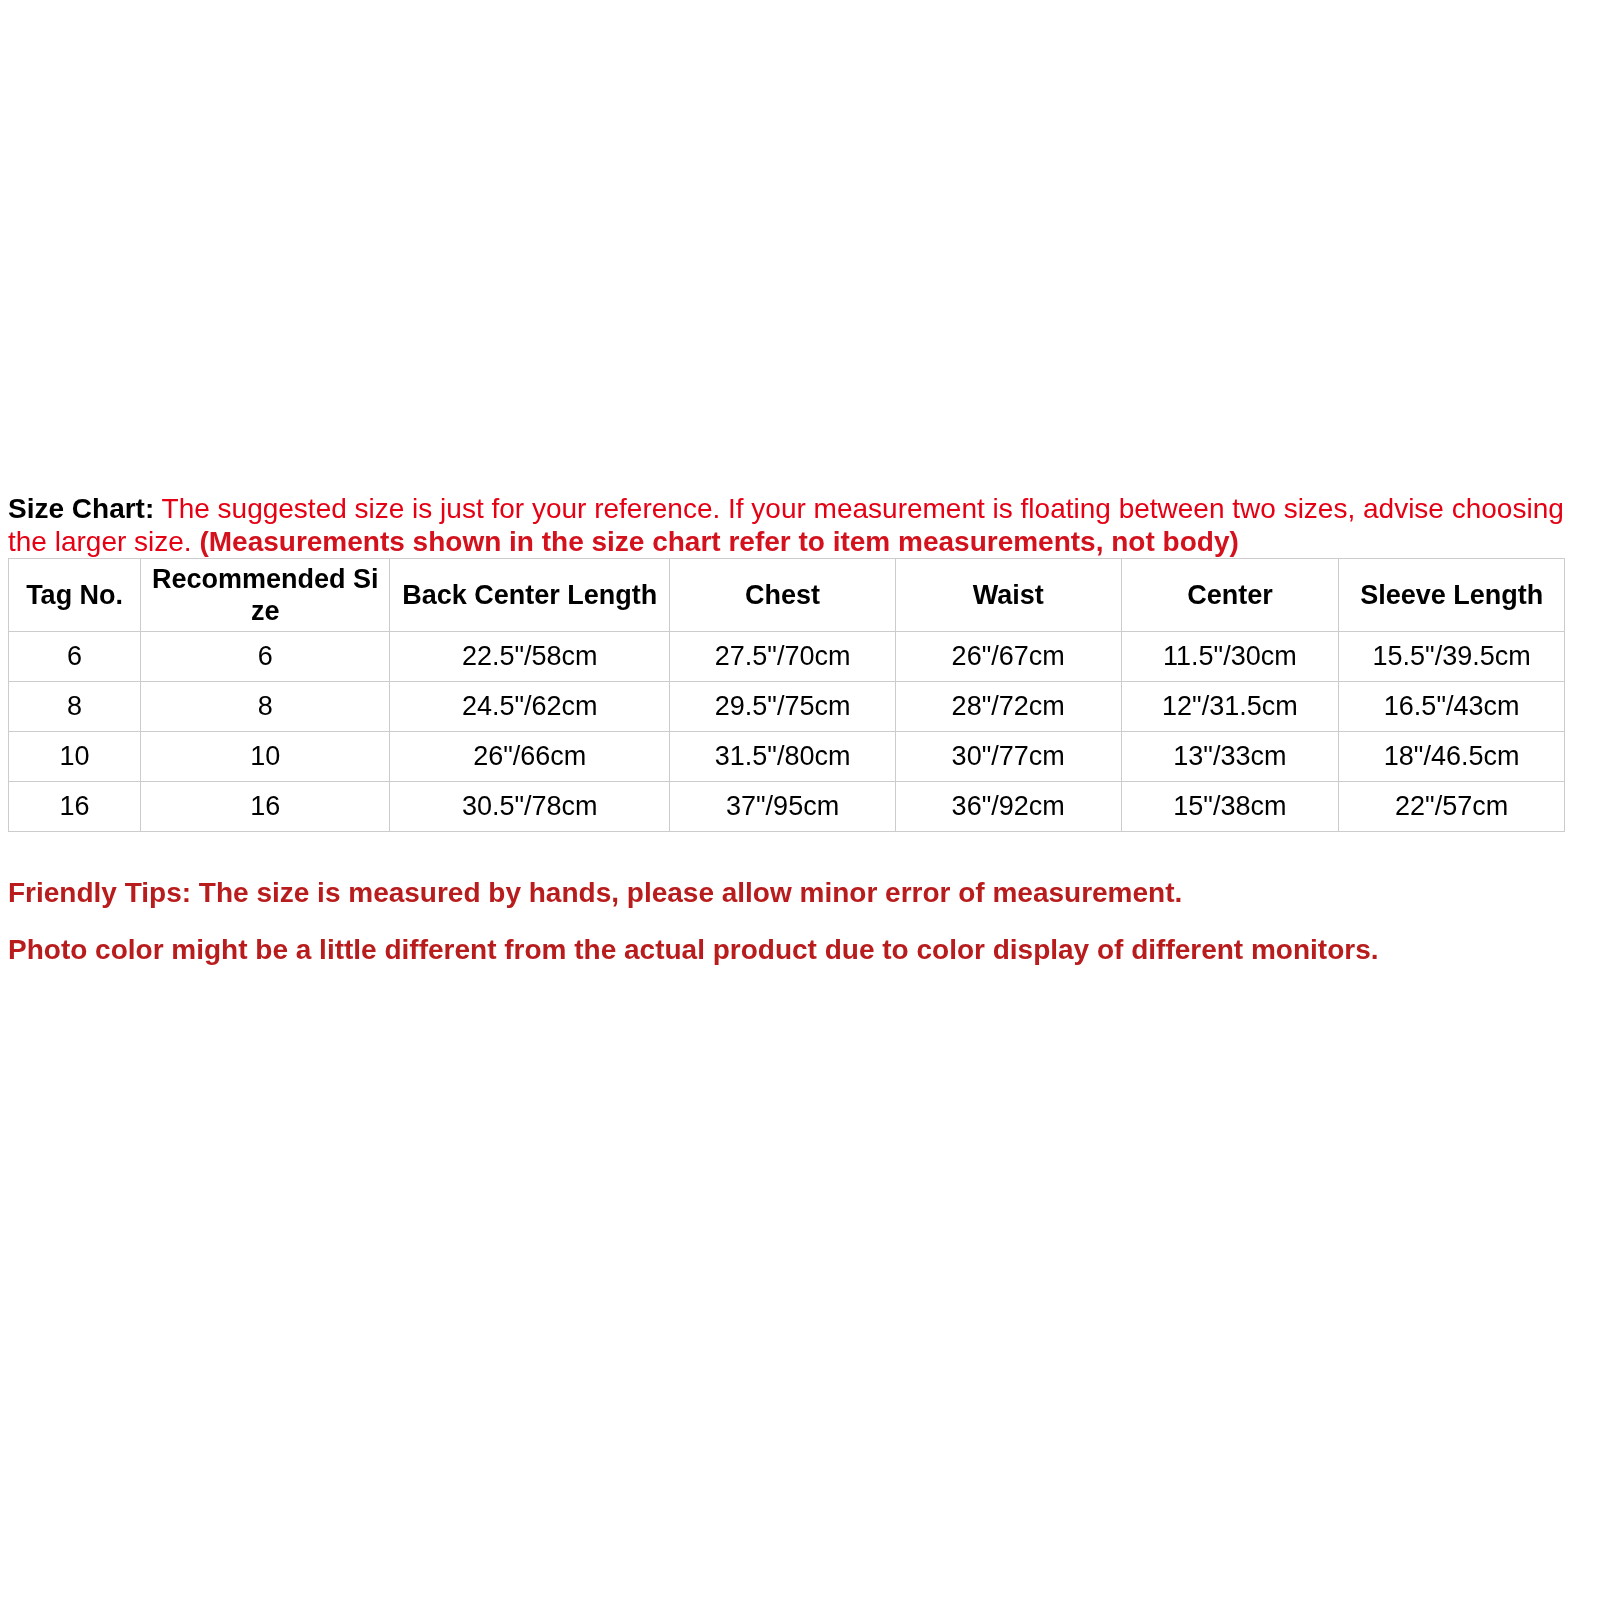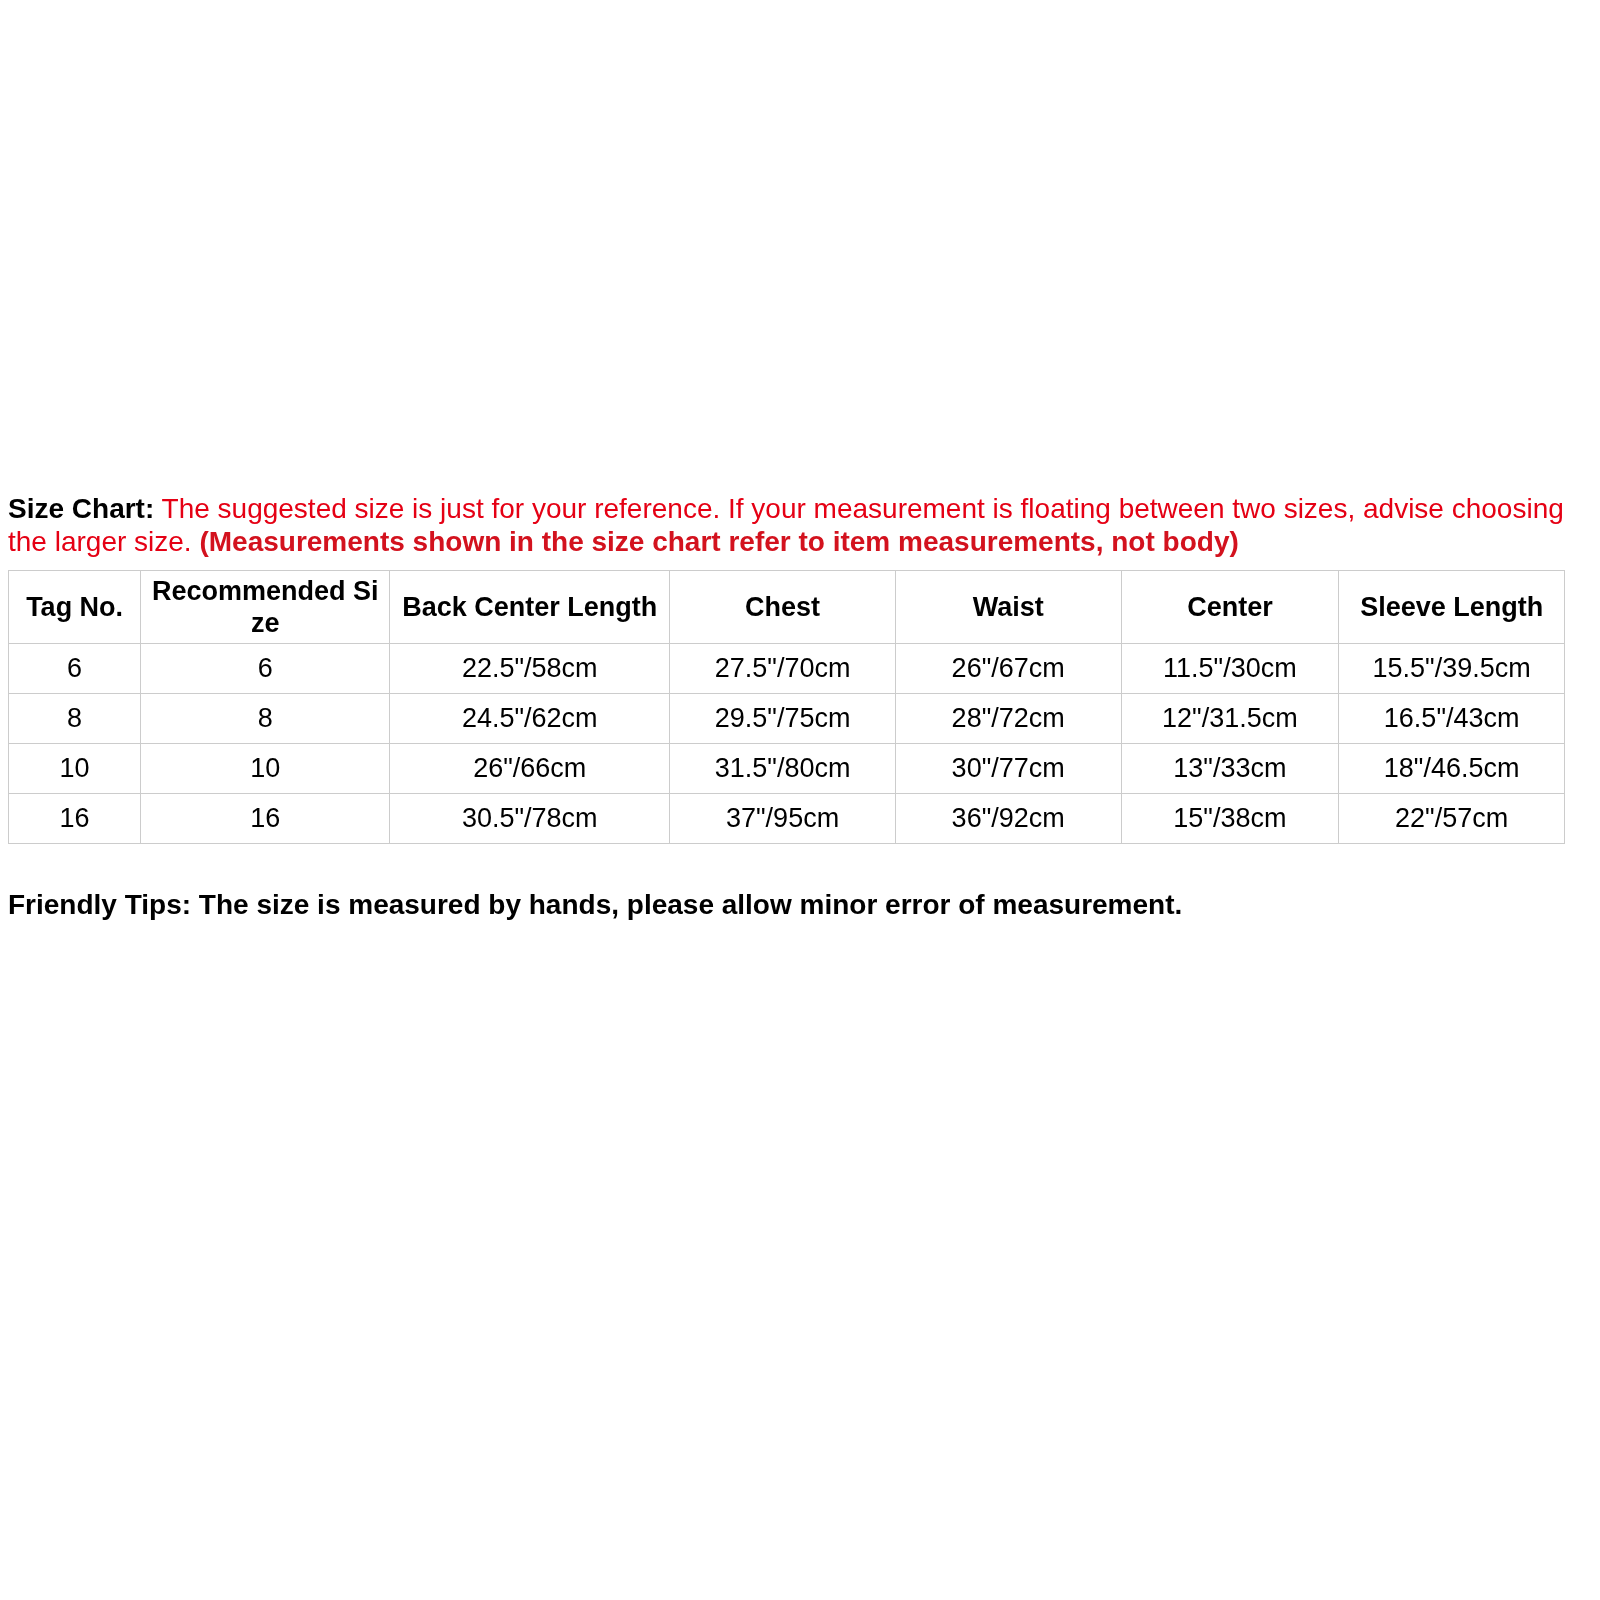--- a/index.html
+++ b/index.html
@@ -11,21 +11,20 @@
     color: #000000;
     overflow: hidden;
   }
   .page {
     padding: 492px 35px 0 8px;
     width: 1600px;
   }
   .intro {
     font-size: 28px;
     line-height: 33px;
-    margin-bottom: 12px;
   }
   .intro-label {
     font-weight: bold;
     color: #000000;
   }
   .intro-note {
     color: #e50014;
   }
   .intro-note-bold {
     color: #d3121e;
@@ -63,21 +62,21 @@
   .size-table th:nth-child(6), .size-table td:nth-child(6) { width: 14%; }
   .size-table th:nth-child(7), .size-table td:nth-child(7) { width: 14.5%; }
   .tips {
     margin-top: 44px;
   }
   .tip {
     font-size: 28px;
     font-weight: bold;
     line-height: 33px;
     margin-bottom: 24px;
-    color: #000000;
+    color: #b91c1c;
   }
 </style>
 </head>
 <body>
 
 <div class="page">
 
   <p class="intro">
     <span class="intro-label">Size Chart:</span>
     <span class="intro-note">The suggested size is just for your reference. If your measurement is floating between two sizes, advise choosing the larger size.</span>
@@ -131,15 +130,16 @@
         <td>37"/95cm</td>
         <td>36"/92cm</td>
         <td>15"/38cm</td>
         <td>22"/57cm</td>
       </tr>
     </tbody>
   </table>
 
   <div class="tips">
     <p class="tip">Friendly Tips: The size is measured by hands, please allow minor error of measurement.</p>
+    <p class="tip">Photo color might be a little different from the actual product due to color display of different monitors.</p>
   </div>
 
 </div>
 
 </body></html>

